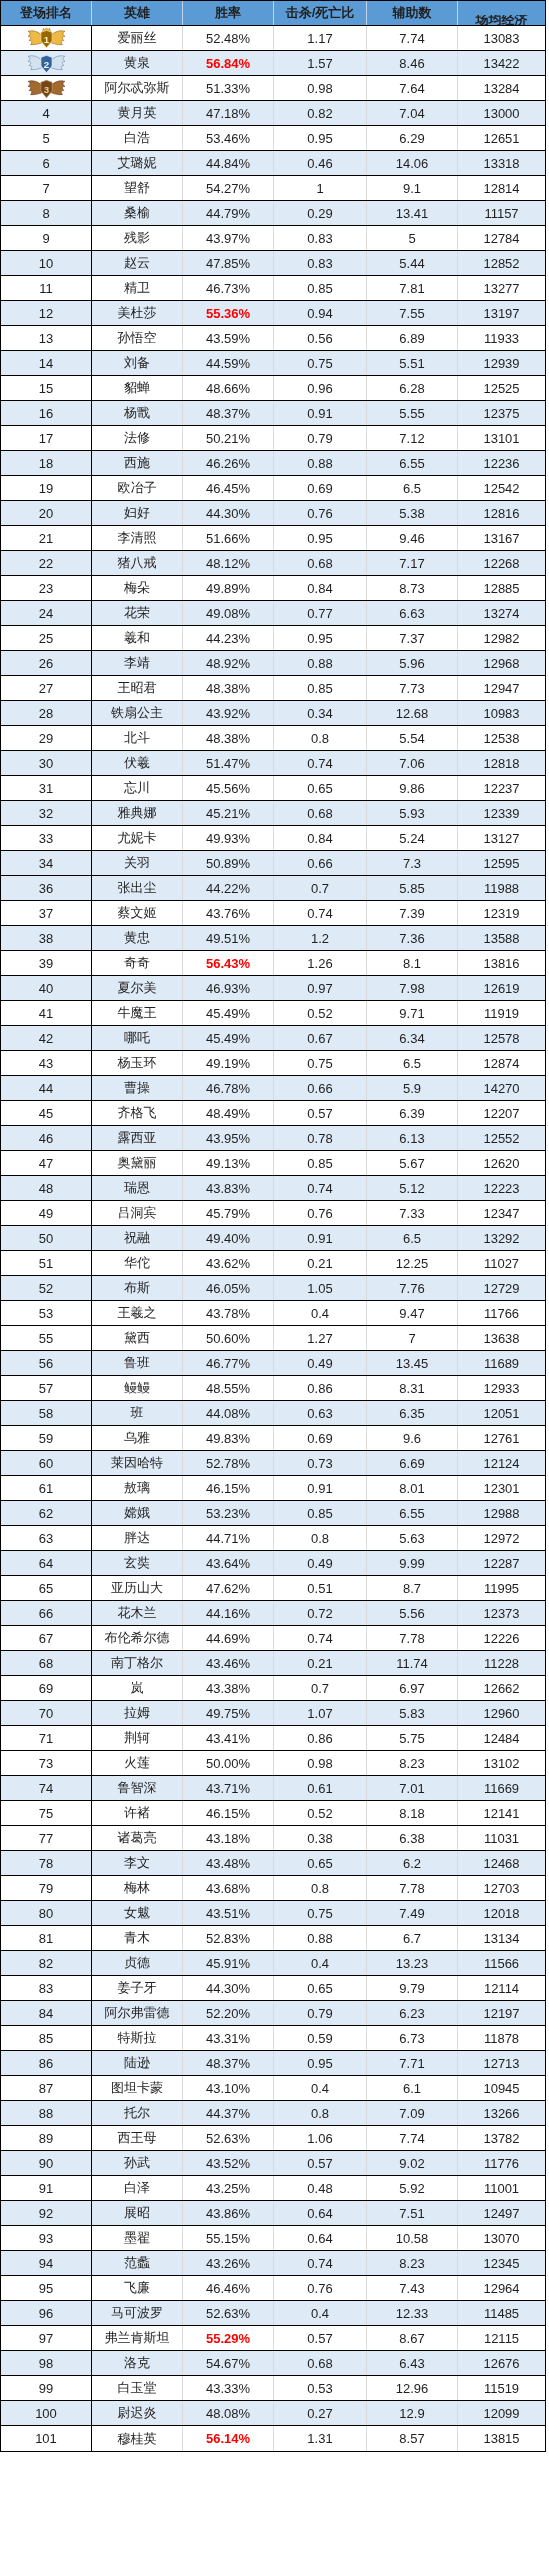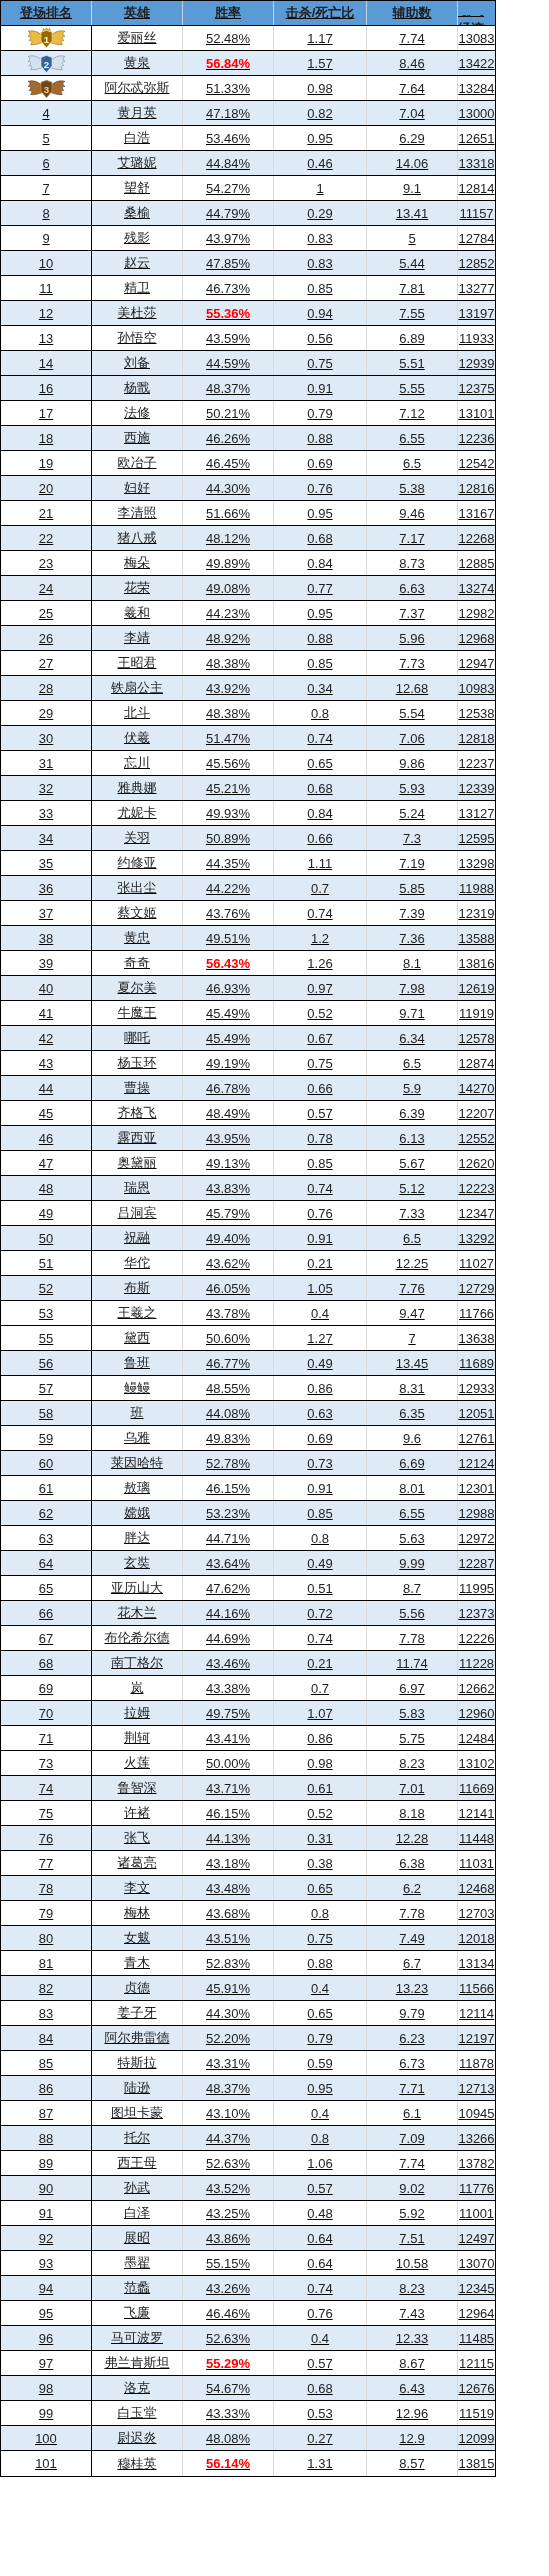--- a/index.html
+++ b/index.html
@@ -1,22 +1,21 @@
 <!DOCTYPE html>
 <html style="--header_bg: #5B9BD5; --header_text: #FFFFFF; --row_alt_bg: #DEEAF6; --highlight_red: #FF0000; --border_dark: #000000; --border_light: #D9D9D9; --text: #1F1F1F;font-size:9.1px"><head>
 <meta charset="utf-8">
 <style>
   html,body{margin:0;padding:0;background:#fff;}
   body{font-family:"Liberation Sans","DejaVu Sans",sans-serif;}
   .table{
-    width:496px;
+    width:546px;
     box-sizing:border-box;
     border:1.1px solid var(--border_dark,#000);
     background:#fff;
-    text-decoration:underline;
   }
   .header-row{
     display:flex;
     height:25px;
     box-sizing:border-box;
     background:var(--header_bg,#5B9BD5);
     border-bottom:1.1px solid var(--border_dark,#000);
   }
   .hcell{
     color:var(--header_text,#fff);
@@ -222,20 +221,28 @@
 
   <div class="row alt">
     <div class="cell c0">14</div>
     <div class="cell c1">刘备</div>
     <div class="cell c2">44.59%</div>
     <div class="cell c3">0.75</div>
     <div class="cell c4">5.51</div>
     <div class="cell c5">12939</div>
   </div>
 
+  <div class="row">
+    <div class="cell c0">15</div>
+    <div class="cell c1">貂蝉</div>
+    <div class="cell c2">48.66%</div>
+    <div class="cell c3">0.96</div>
+    <div class="cell c4">6.28</div>
+    <div class="cell c5">12525</div>
+  </div>
 
   <div class="row alt">
     <div class="cell c0">16</div>
     <div class="cell c1">杨戬</div>
     <div class="cell c2">48.37%</div>
     <div class="cell c3">0.91</div>
     <div class="cell c4">5.55</div>
     <div class="cell c5">12375</div>
   </div>
 
@@ -394,28 +401,20 @@
 
   <div class="row alt">
     <div class="cell c0">34</div>
     <div class="cell c1">关羽</div>
     <div class="cell c2">50.89%</div>
     <div class="cell c3">0.66</div>
     <div class="cell c4">7.3</div>
     <div class="cell c5">12595</div>
   </div>
 
-  <div class="row">
-    <div class="cell c0">35</div>
-    <div class="cell c1">约修亚</div>
-    <div class="cell c2">44.35%</div>
-    <div class="cell c3">1.11</div>
-    <div class="cell c4">7.19</div>
-    <div class="cell c5">13298</div>
-  </div>
 
   <div class="row alt">
     <div class="cell c0">36</div>
     <div class="cell c1">张出尘</div>
     <div class="cell c2">44.22%</div>
     <div class="cell c3">0.7</div>
     <div class="cell c4">5.85</div>
     <div class="cell c5">11988</div>
   </div>
 
@@ -747,28 +746,20 @@
 
   <div class="row">
     <div class="cell c0">75</div>
     <div class="cell c1">许褚</div>
     <div class="cell c2">46.15%</div>
     <div class="cell c3">0.52</div>
     <div class="cell c4">8.18</div>
     <div class="cell c5">12141</div>
   </div>
 
-  <div class="row alt">
-    <div class="cell c0">76</div>
-    <div class="cell c1">张飞</div>
-    <div class="cell c2">44.13%</div>
-    <div class="cell c3">0.31</div>
-    <div class="cell c4">12.28</div>
-    <div class="cell c5">11448</div>
-  </div>
 
   <div class="row">
     <div class="cell c0">77</div>
     <div class="cell c1">诸葛亮</div>
     <div class="cell c2">43.18%</div>
     <div class="cell c3">0.38</div>
     <div class="cell c4">6.38</div>
     <div class="cell c5">11031</div>
   </div>
 

